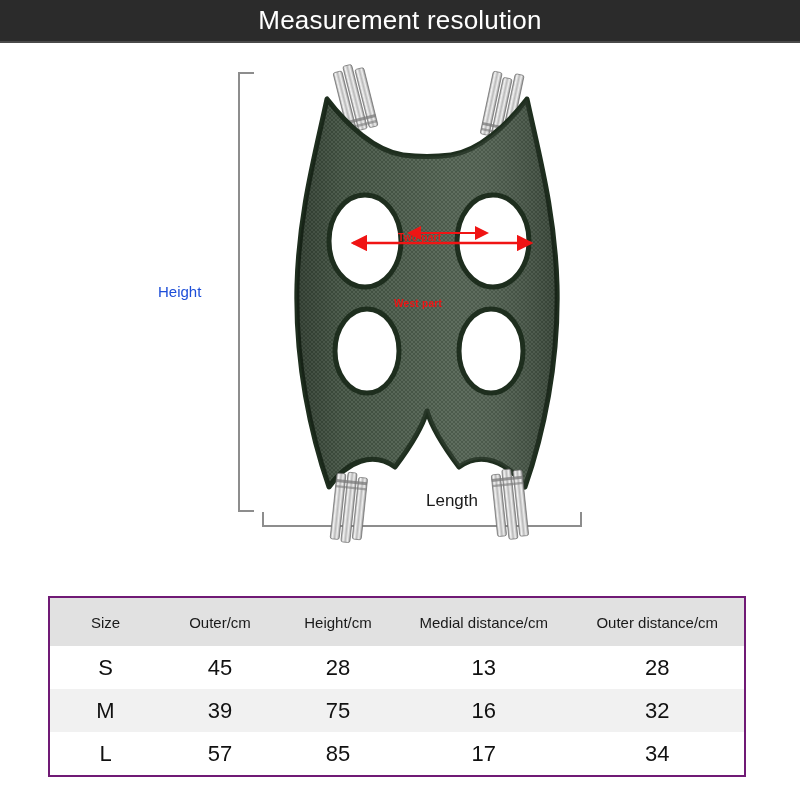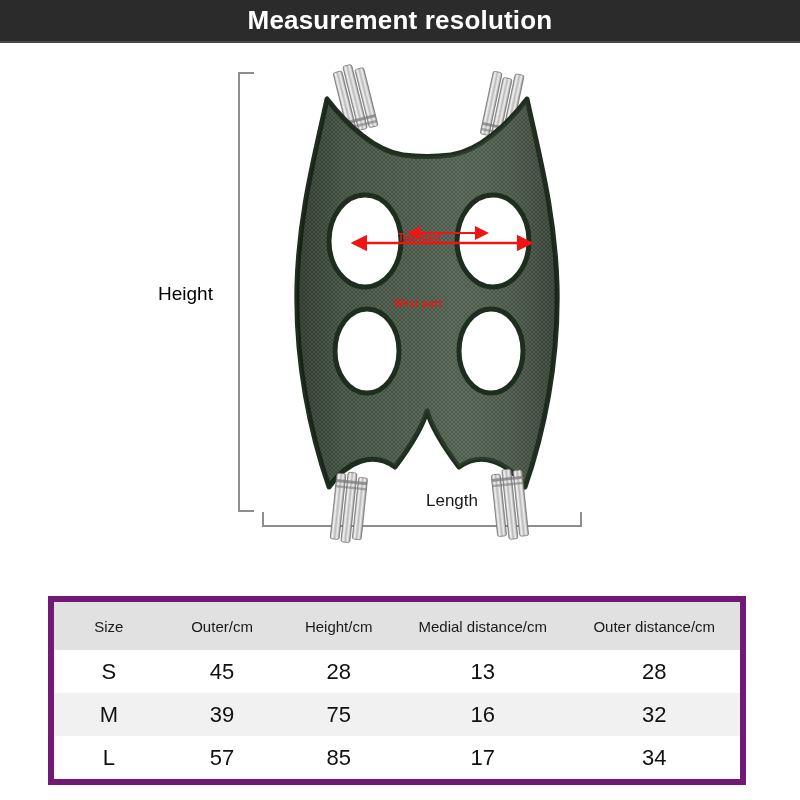--- a/index.html
+++ b/index.html
@@ -24,21 +24,21 @@
     background: #2b2b2b;
     border-bottom: 2px solid #4a4a4a;
     display: flex;
     align-items: center;
     justify-content: center;
     box-sizing: border-box;
   }
   #header-title {
     color: #ffffff;
     font-size: 26px;
-    font-weight: 700;
+    font-weight: 400;
     letter-spacing: 0.2px;
     font-family: "Liberation Sans", sans-serif;
   }
 
   
   #diagram {
     position: absolute;
     left: 0; top: 43px;
     width: 800px;
     height: 545px;
@@ -53,22 +53,22 @@
     height: 440px;
     border-left: 2px solid #8d8d8d;
     border-top: 2px solid #8d8d8d;
     border-bottom: 2px solid #8d8d8d;
     box-sizing: border-box;
   }
   #height-label {
     position: absolute;
     left: 158px;
     top: 240px;
-    font-size: 19px;
-    color: #000000;
+    font-size: 15px;
+    color: #1d4ed8;
   }
 
   
   #length-bracket {
     position: absolute;
     left: 262px;
     top: 469px;
     width: 320px;
     height: 15px;
     border-bottom: 2px solid #8d8d8d;
@@ -111,21 +111,21 @@
     width: 800px; height: 545px;
     pointer-events: none;
   }
 
   
   #size-table-wrap {
     position: absolute;
     left: 48px;
     top: 596px;
     width: 698px;
-    border: 6px solid #701a75;
+    border: 2px solid #701a75;
     box-sizing: border-box;
     background: #ffffff;
   }
   table#size-table {
     width: 100%;
     border-collapse: collapse;
     table-layout: fixed;
   }
   table#size-table thead tr { background: #e1e1e1; }
   table#size-table th {

